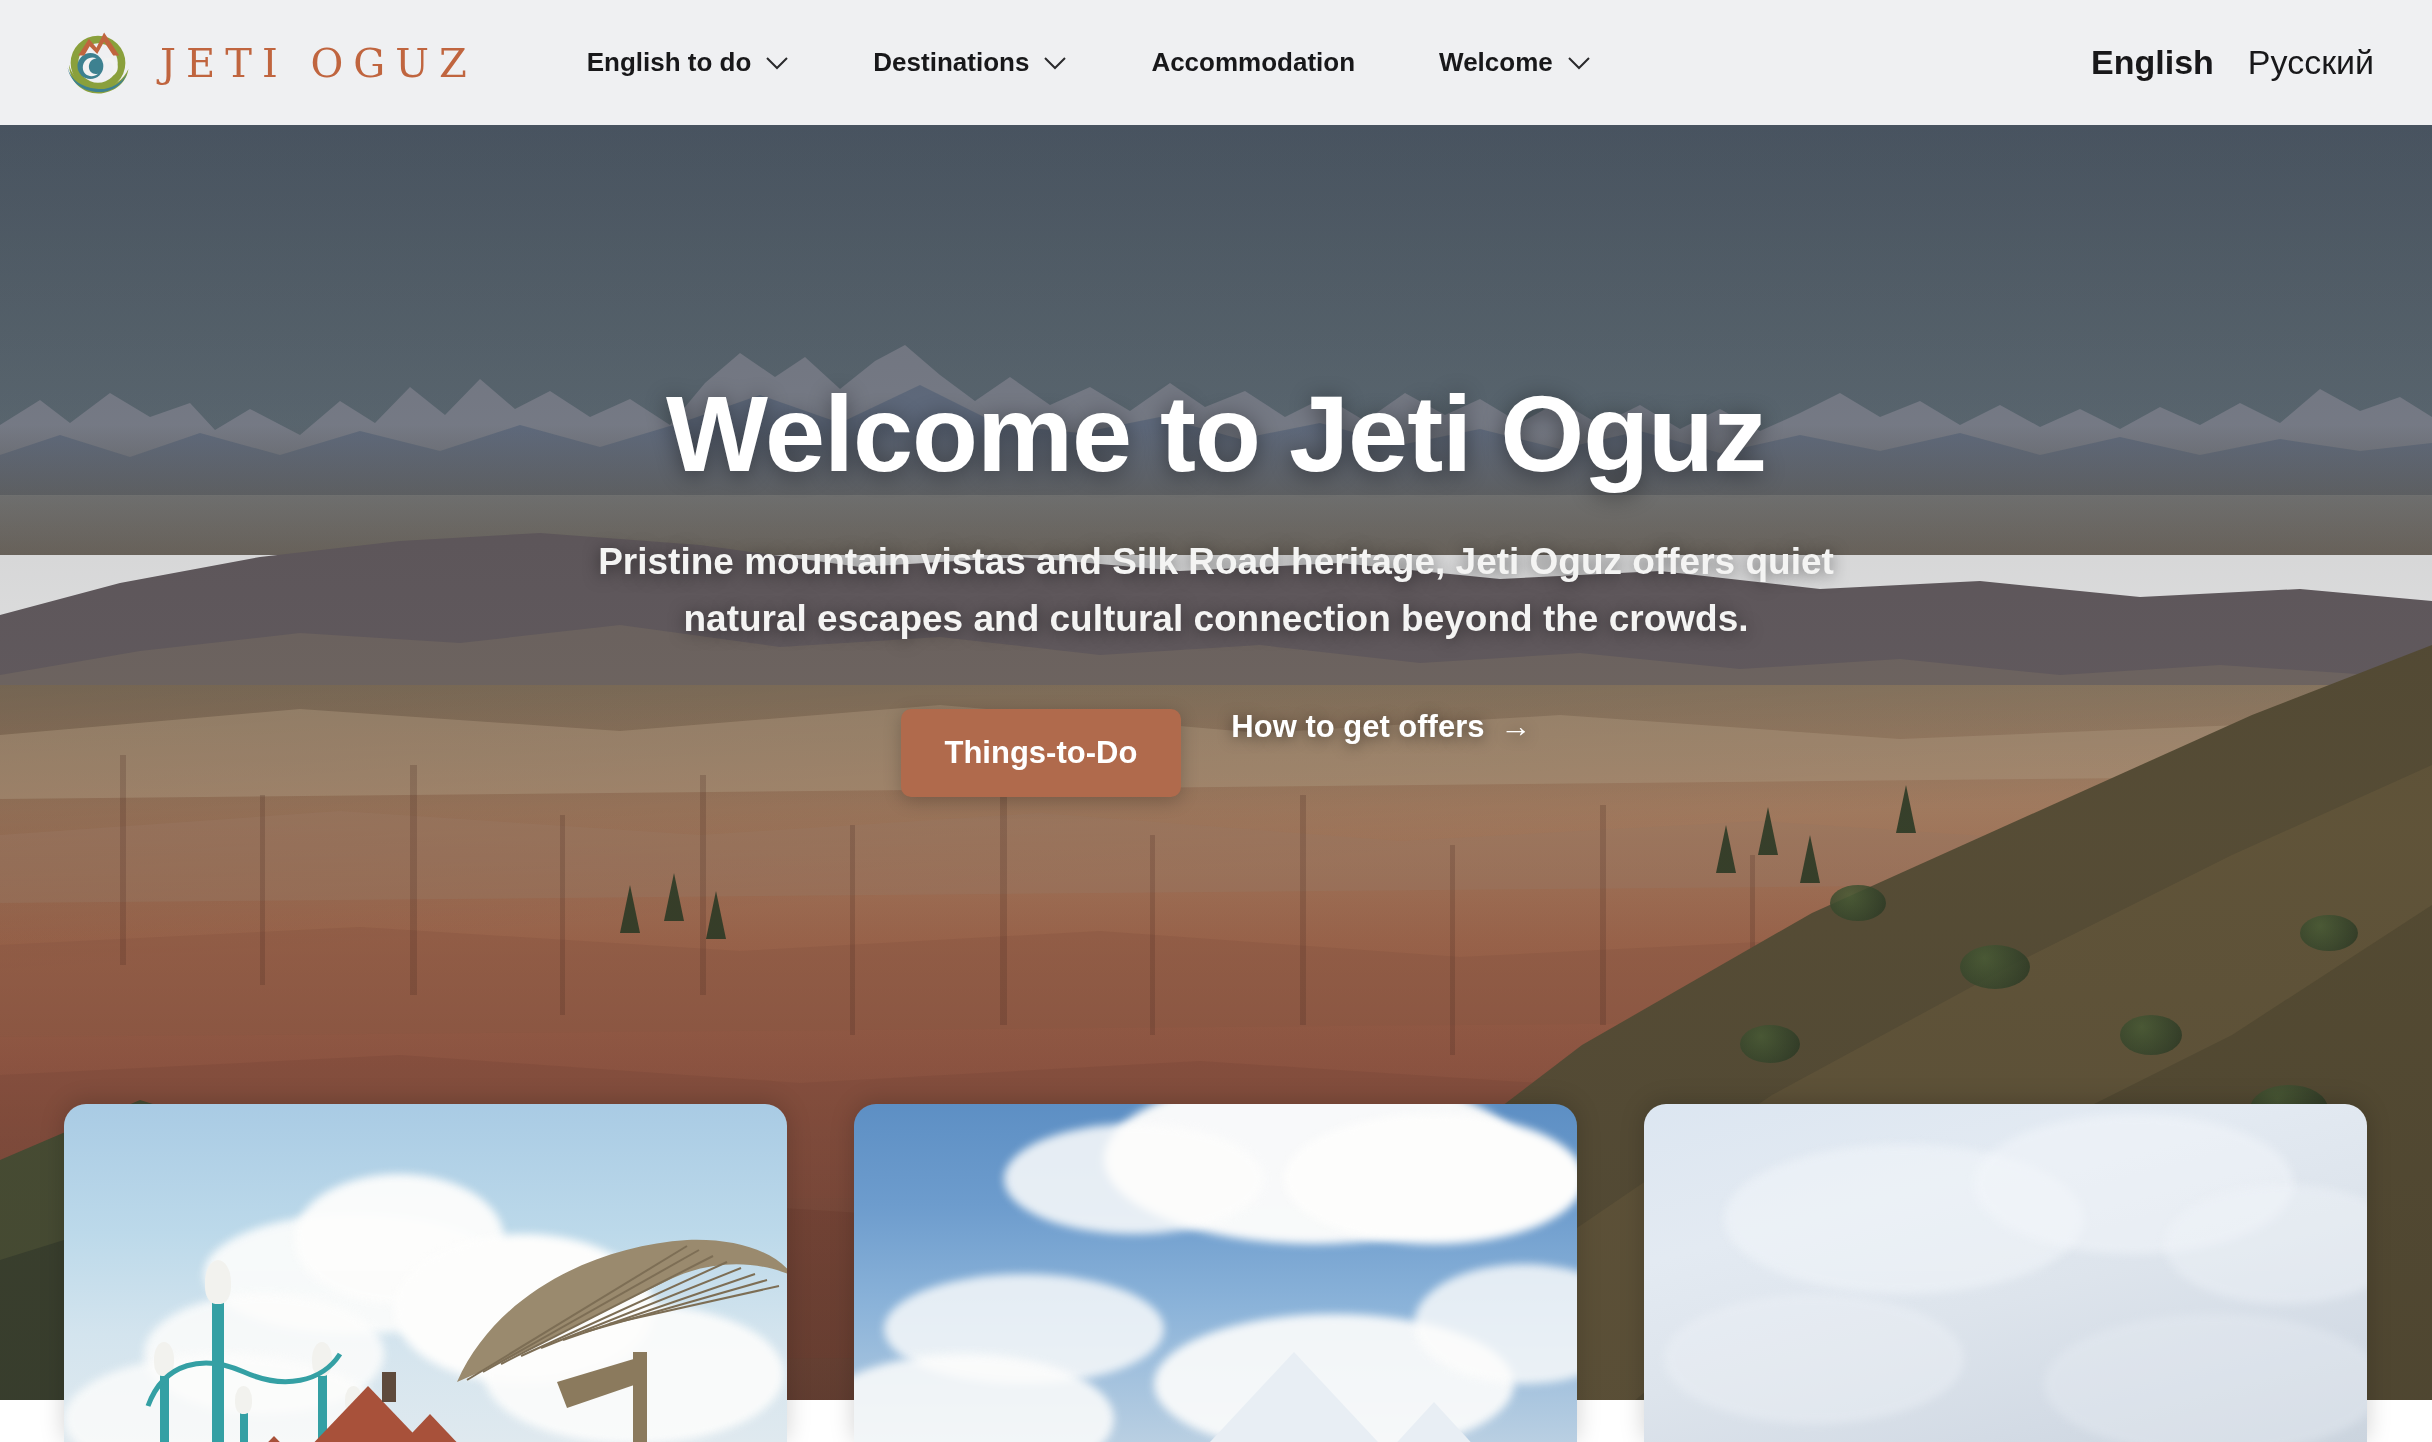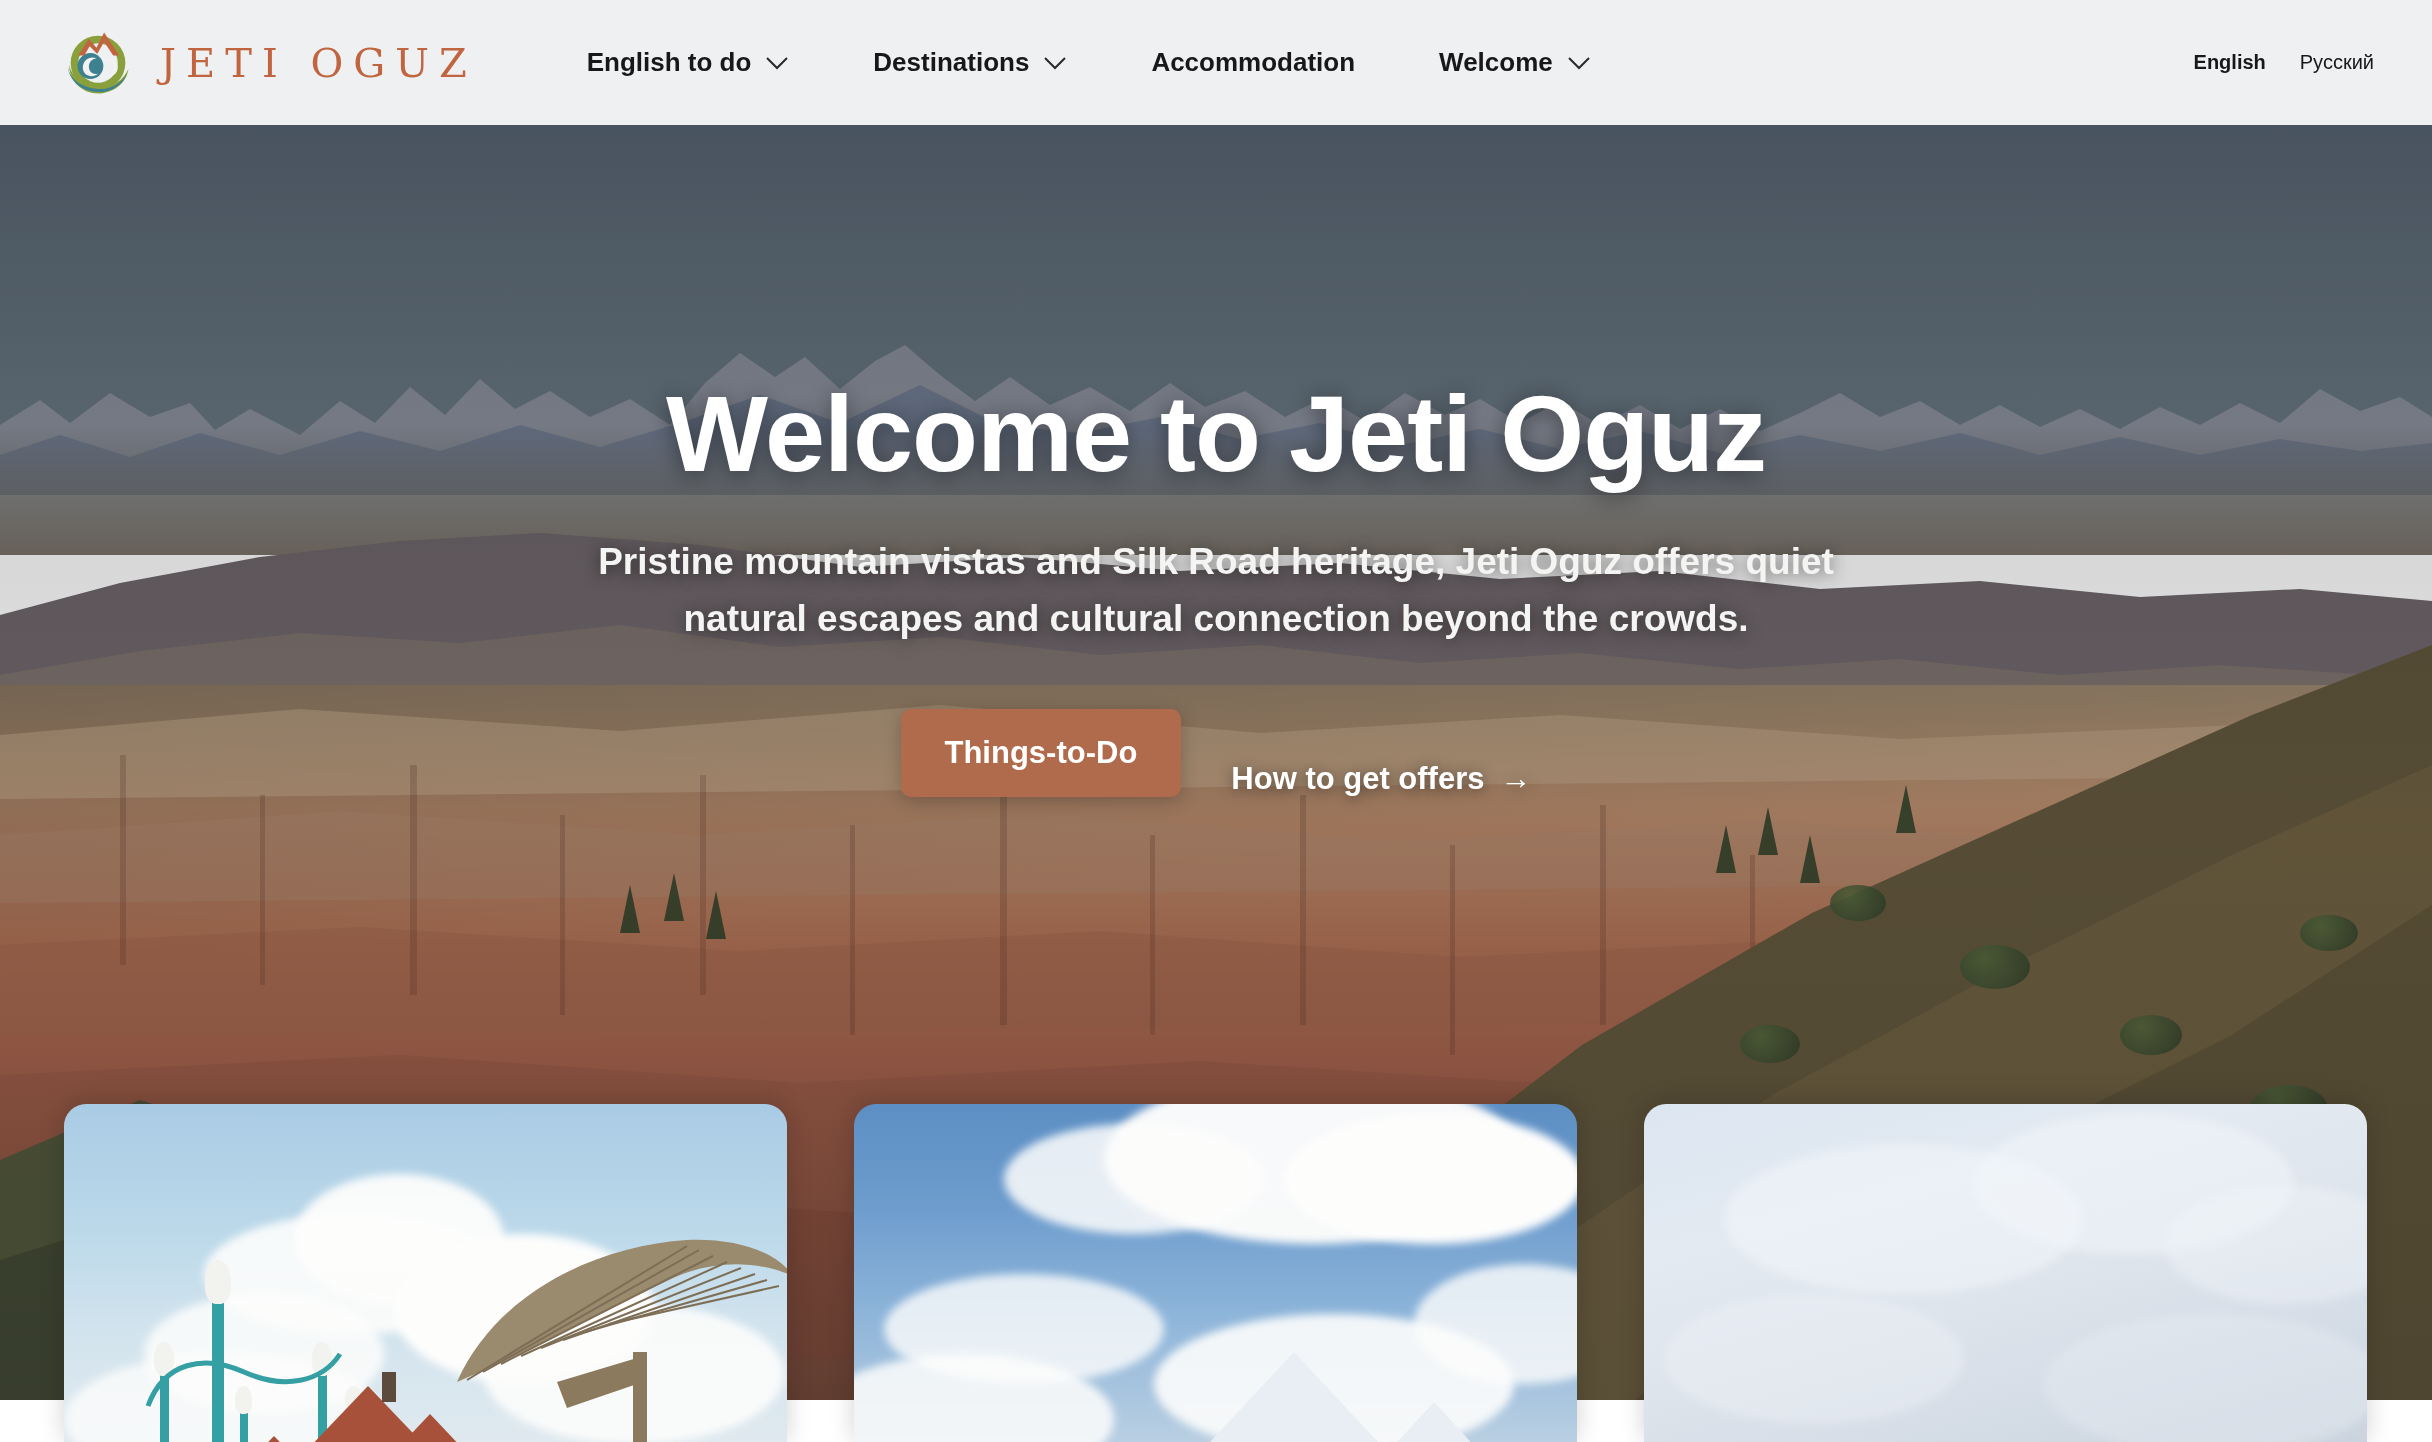--- a/index.html
+++ b/index.html
@@ -43,21 +43,21 @@
     display:flex; align-items:center; gap:14px;
     font-size:26px; font-weight:700; color:#18181a;
     white-space:nowrap; cursor:pointer;
   }
   .chev { display:block; }
 
   .lang-block {
     position:absolute; right:58px; top:0;
     height:100%; display:flex; align-items:center; gap:34px;
   }
-  .lang { font-size:20px; color:#18181a; white-space:nowrap; cursor:pointer; }
+  .lang { font-size:34px; color:#18181a; white-space:nowrap; cursor:pointer; }
   .lang.active { font-weight:700; }
   .lang.inactive { font-weight:400; }
 
   
   .hero {
     position:absolute; top:125px; left:0;
     width:2432px; height:1275px;
     overflow:hidden;
   }
   .hero-photo { position:absolute; inset:0; }
@@ -127,21 +127,21 @@
     white-space:nowrap;
   }
   .hero-sub {
     margin-top:44px;
     width:1330px; text-align:center;
     font-size:37px; font-weight:700; color:#f4f4f3; line-height:1.52;
     text-shadow:0 2px 16px rgba(0,0,0,.5);
   }
   .cta-row {
     margin-top:62px;
-    display:flex; align-items:flex-end; gap:50px;
+    display:flex; align-items:flex-start; gap:50px;
     pointer-events:auto;
   }
   .btn-primary {
     background:#b06a4c; color:#ffffff;
     font-size:31px; font-weight:700;
     padding:26px 44px; border:none; border-radius:10px;
     cursor:pointer; white-space:nowrap;
     box-shadow:0 4px 18px rgba(0,0,0,.22);
   }
   .btn-link {

